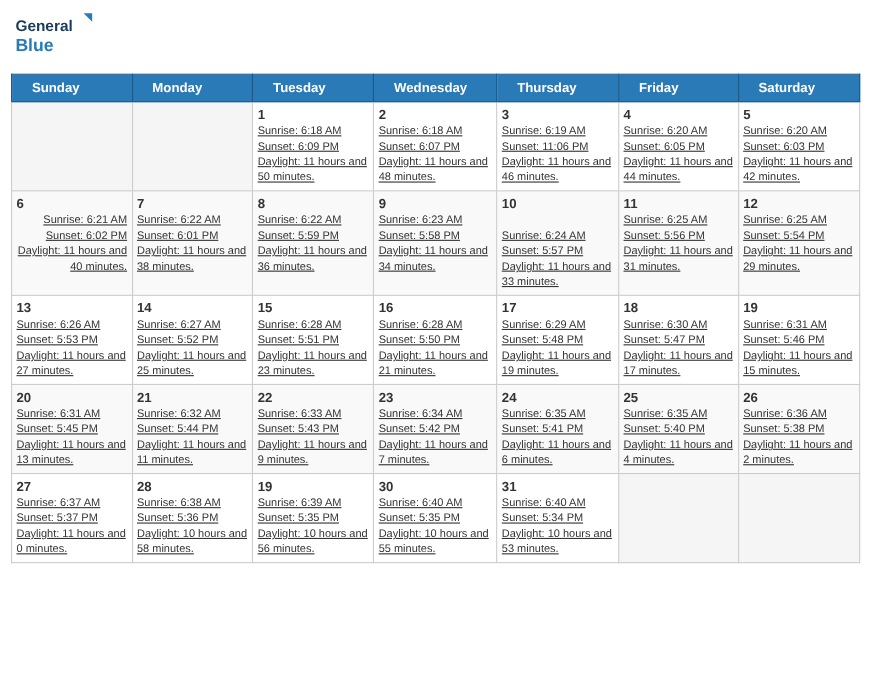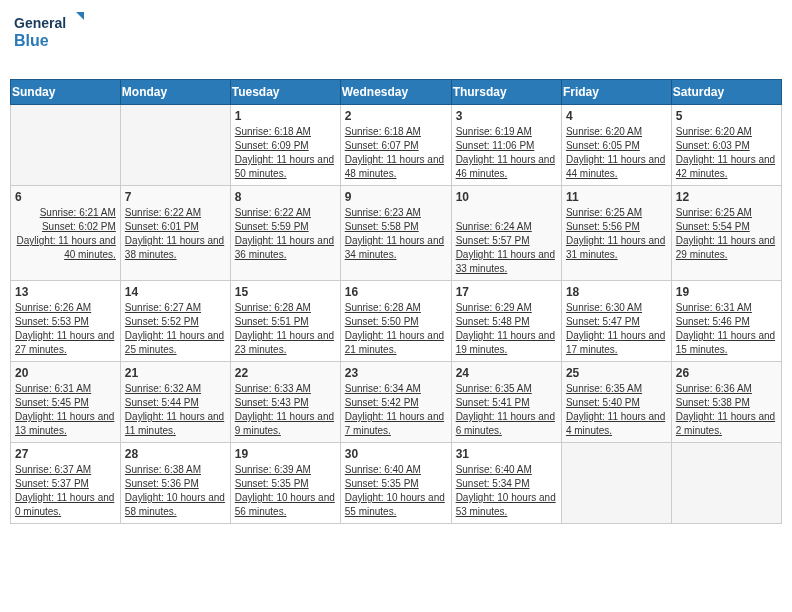--- a/index.html
+++ b/index.html
@@ -7,21 +7,21 @@
       font-family: Arial, sans-serif;
       background: #fff;
       width: 792px;
       min-height: 612px;
       padding: 10px;
     }
     .header {
       display: flex;
       justify-content: space-between;
       align-items: flex-start;
-      margin-bottom: 24px;
+      margin-bottom: 12px;
       padding: 0 4px;
     }
     .logo {
       display: flex;
       align-items: center;
       font-size: 18px;
       font-weight: bold;
       color: #1a3a5c;
     }
     .title-block {
@@ -38,21 +38,21 @@
       color: #555;
     }
     table {
       width: 100%;
       border-collapse: collapse;
       font-size: 11px;
     }
     thead tr th {
       background-color: #2a7ab8;
       color: #fff;
-      padding: 5px 1px;
+      padding: 5px 18px;
       text-align: left;
       font-size: 12px;
       font-weight: bold;
       border: 1px solid #1a5a8a;
     }
     tbody tr td {
       border: 1px solid #ccc;
       vertical-align: top;
       padding: 4px;
       width: 113px;

